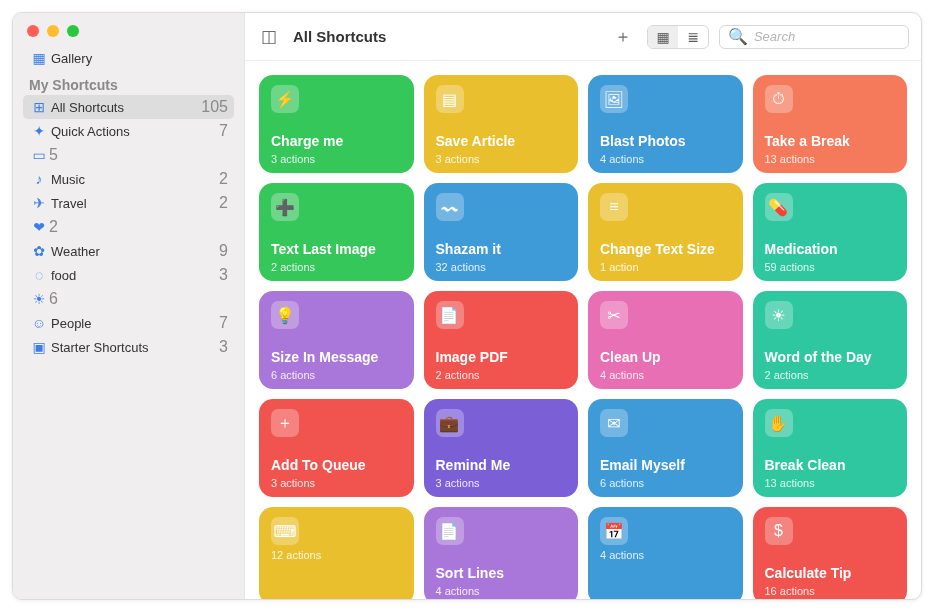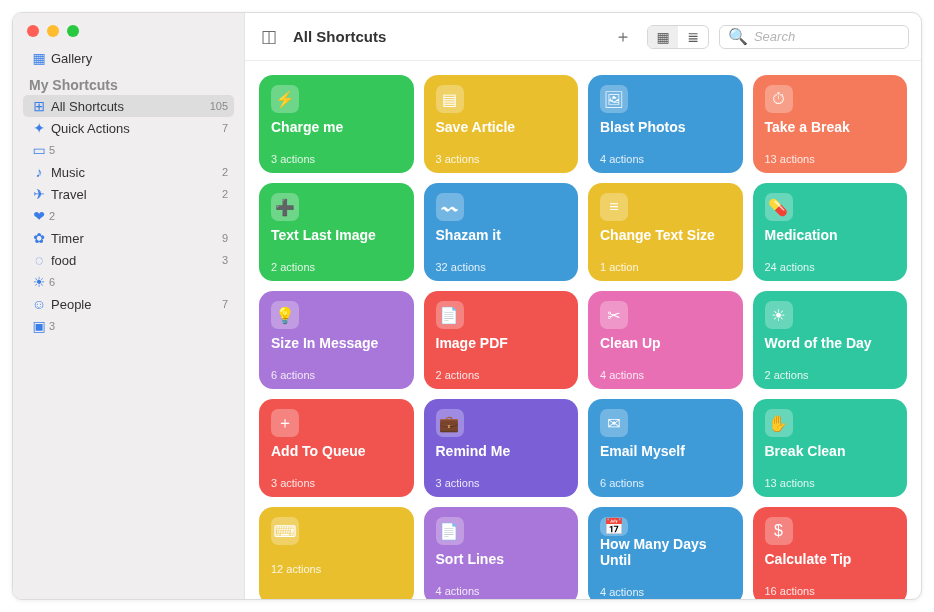--- a/index.html
+++ b/index.html
@@ -40,21 +40,21 @@
     padding: 3px 6px;
     border-radius: 5px;
     font-size: 13px; color:#333;
     white-space: nowrap;
   }
   .side-item .icon {
     width: 20px; display:flex; justify-content:center;
     color:#3a7ee8; font-size: 14px;
   }
   .side-item .label { flex:1; padding-left: 2px; }
-  .side-item .count { color:#8a8a8a; font-size:11px; }
+  .side-item .count { color:#8a8a8a; font-size:16px; }
   .side-item.selected { background:#dedddd; }
   
   .main { flex:1; display:flex; flex-direction:column; }
   .toolbar {
     height: 48px;
     display:flex; align-items:center;
     padding: 0 12px 0 10px;
     border-bottom: 1px solid #ececec;
     gap: 10px;
   }
@@ -101,21 +101,21 @@
     background: rgba(255,255,255,.28);
     display:flex; align-items:center; justify-content:center;
     font-size:16px;
   }
   .card .name {
     margin-top:auto;
     font-size:14px; font-weight:600;
     line-height:1.15;
   }
   .card .sub {
-    font-size:11px; opacity:.85; margin-top:18px;
+    font-size:11px; opacity:.85; margin-top:4px;
   }
 </style>
 </head>
 <body>
 
 <div class="window">
 
   <div class="sidebar">
     <div class="traffic">
       <span class="tl-r"></span>
@@ -154,39 +154,40 @@
             <span class="icon">✈</span>
             <span class="label">Travel</span>
             <span class="count">2</span>
           </div>
           <div class="side-item">
             <span class="icon">❤</span>
             <span class="count">2</span>
           </div>
           <div class="side-item">
             <span class="icon">✿</span>
-            <span class="label">Timer</span>
+            <span class="label">Weather</span>
             <span class="count">9</span>
           </div>
           <div class="side-item">
             <span class="icon">◌</span>
             <span class="label">food</span>
             <span class="count">3</span>
           </div>
           <div class="side-item">
             <span class="icon">☀</span>
             <span class="count">6</span>
           </div>
           <div class="side-item">
             <span class="icon">☺</span>
             <span class="label">People</span>
             <span class="count">7</span>
           </div>
           <div class="side-item">
             <span class="icon">▣</span>
+            <span class="label">Starter Shortcuts</span>
             <span class="count">3</span>
           </div>
         </div>
     </div>
   </div>
 
   <div class="main">
     <div class="toolbar">
       <div class="tool-icon">◫</div>
       <div class="title">All Shortcuts</div>
@@ -234,21 +235,21 @@
             <div class="sub">32 actions</div>
           </div>
           <div class="card" style="background: rgb(233, 191, 45);">
             <div class="icon">≡</div>
             <div class="name">Change Text Size</div>
             <div class="sub">1 action</div>
           </div>
           <div class="card" style="background: rgb(47, 199, 160);">
             <div class="icon">💊</div>
             <div class="name">Medication</div>
-            <div class="sub">24 actions</div>
+            <div class="sub">59 actions</div>
           </div>
           <div class="card" style="background: rgb(169, 119, 217);">
             <div class="icon">💡</div>
             <div class="name">Size In Message</div>
             <div class="sub">6 actions</div>
           </div>
           <div class="card" style="background: rgb(241, 84, 79);">
             <div class="icon">📄</div>
             <div class="name">Image PDF</div>
             <div class="sub">2 actions</div>
@@ -287,21 +288,20 @@
             <div class="icon">⌨</div>
             <div class="sub">12 actions</div>
           </div>
           <div class="card" style="background: rgb(169, 119, 217);">
             <div class="icon">📄</div>
             <div class="name">Sort Lines</div>
             <div class="sub">4 actions</div>
           </div>
           <div class="card" style="background: rgb(63, 154, 216);">
             <div class="icon">📅</div>
-            <div class="name">How Many Days Until</div>
             <div class="sub">4 actions</div>
           </div>
           <div class="card" style="background: rgb(241, 84, 79);">
             <div class="icon">$</div>
             <div class="name">Calculate Tip</div>
             <div class="sub">16 actions</div>
           </div>
         </div>
     </div>
   </div>

